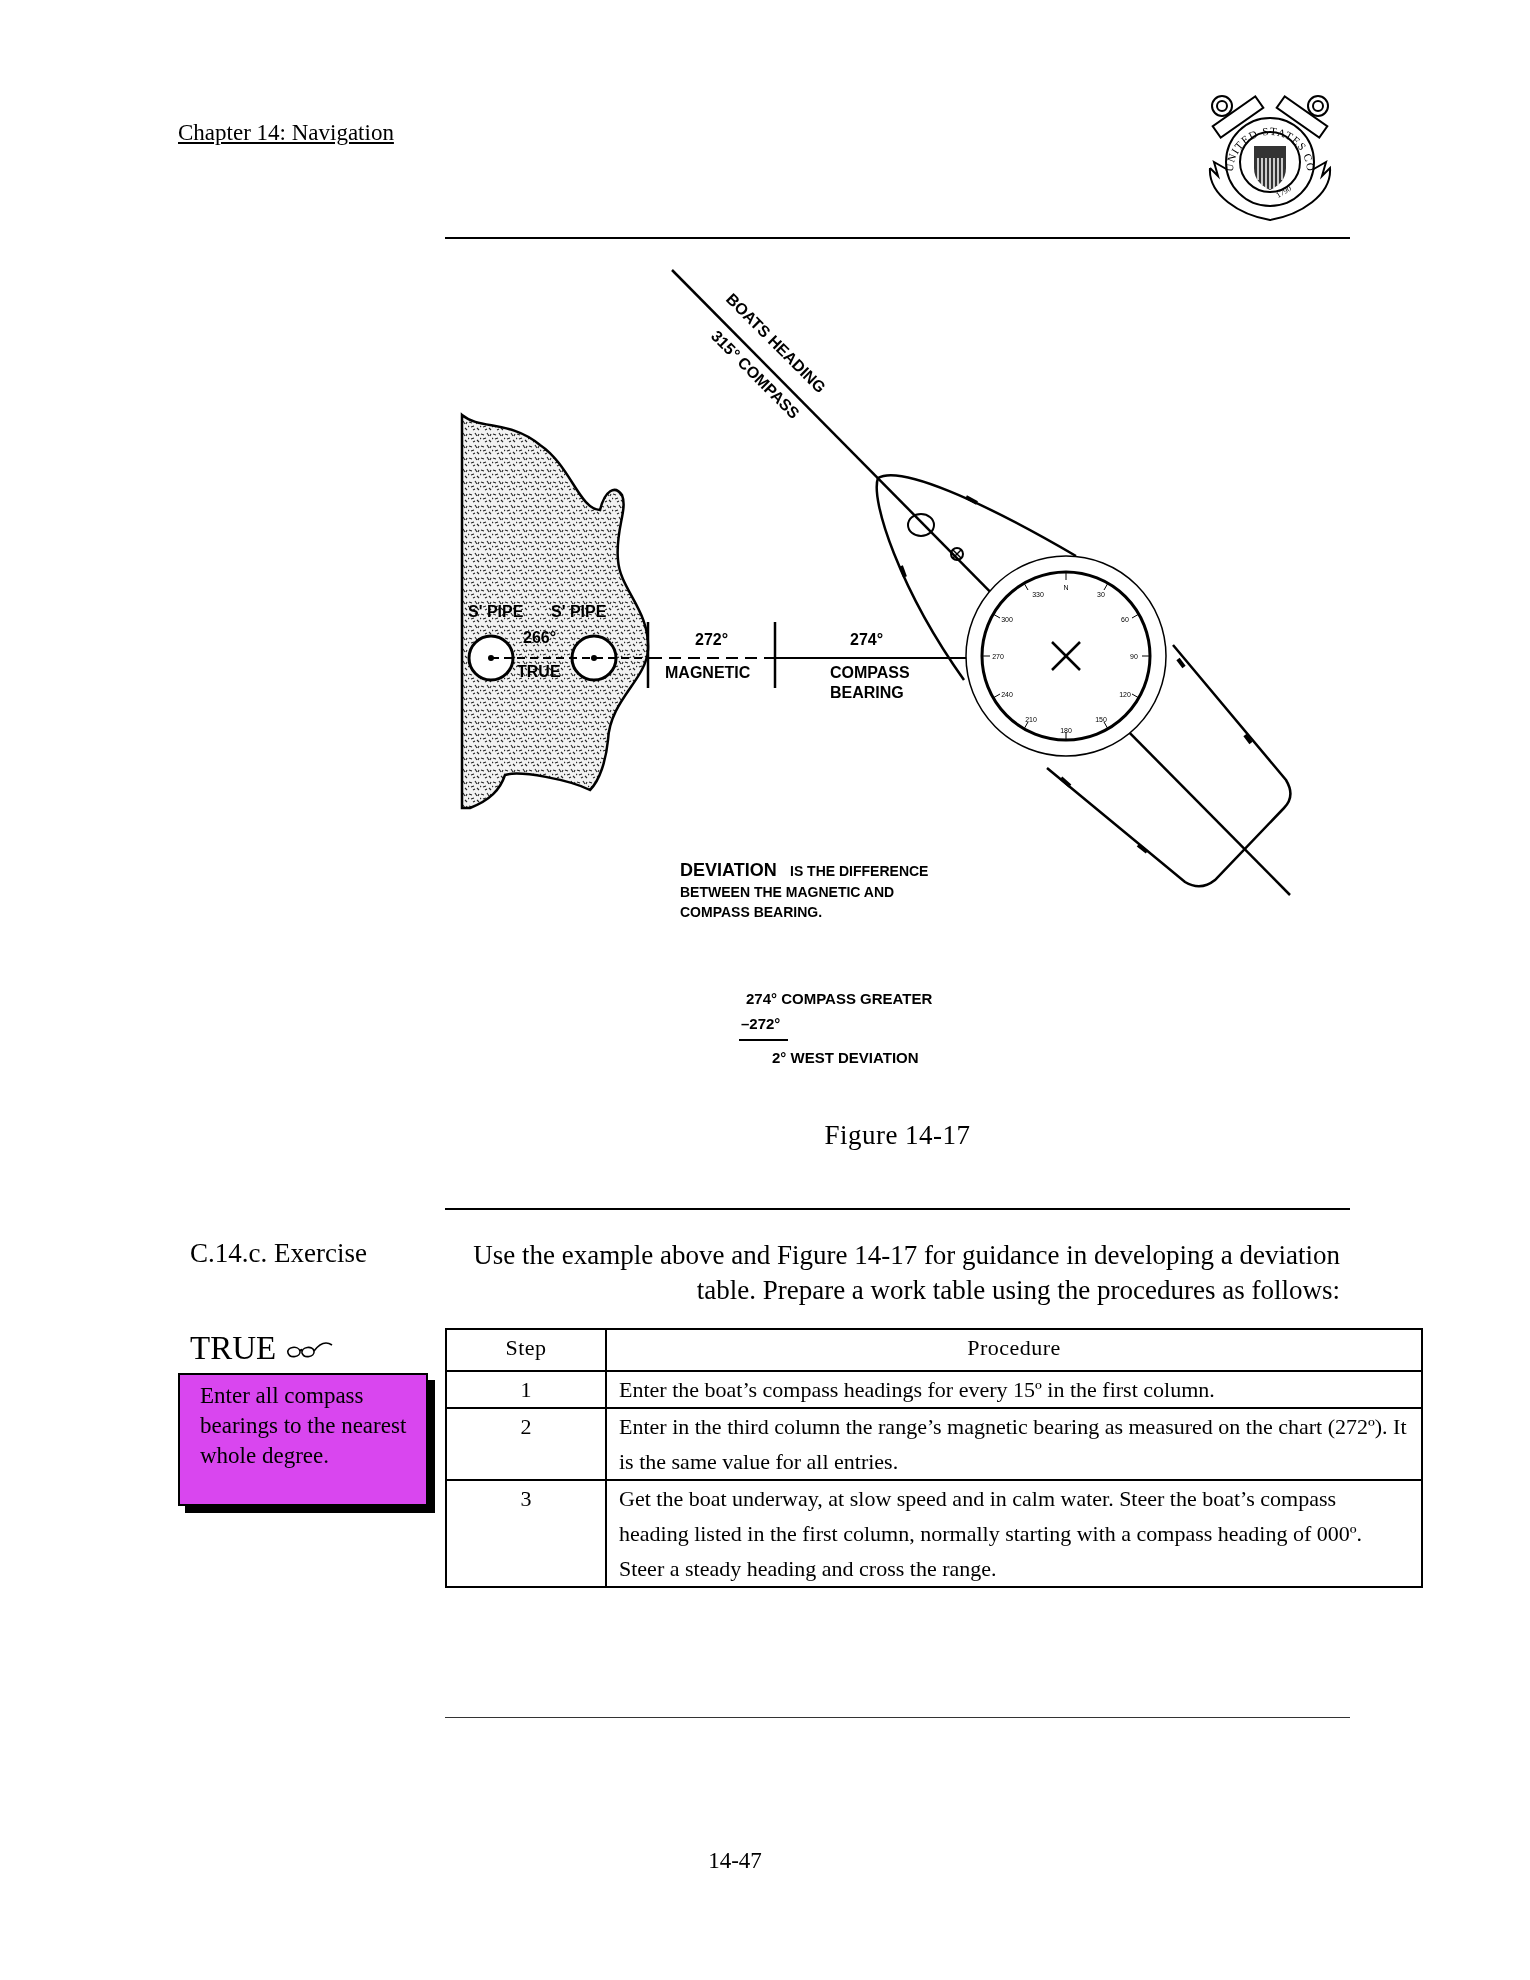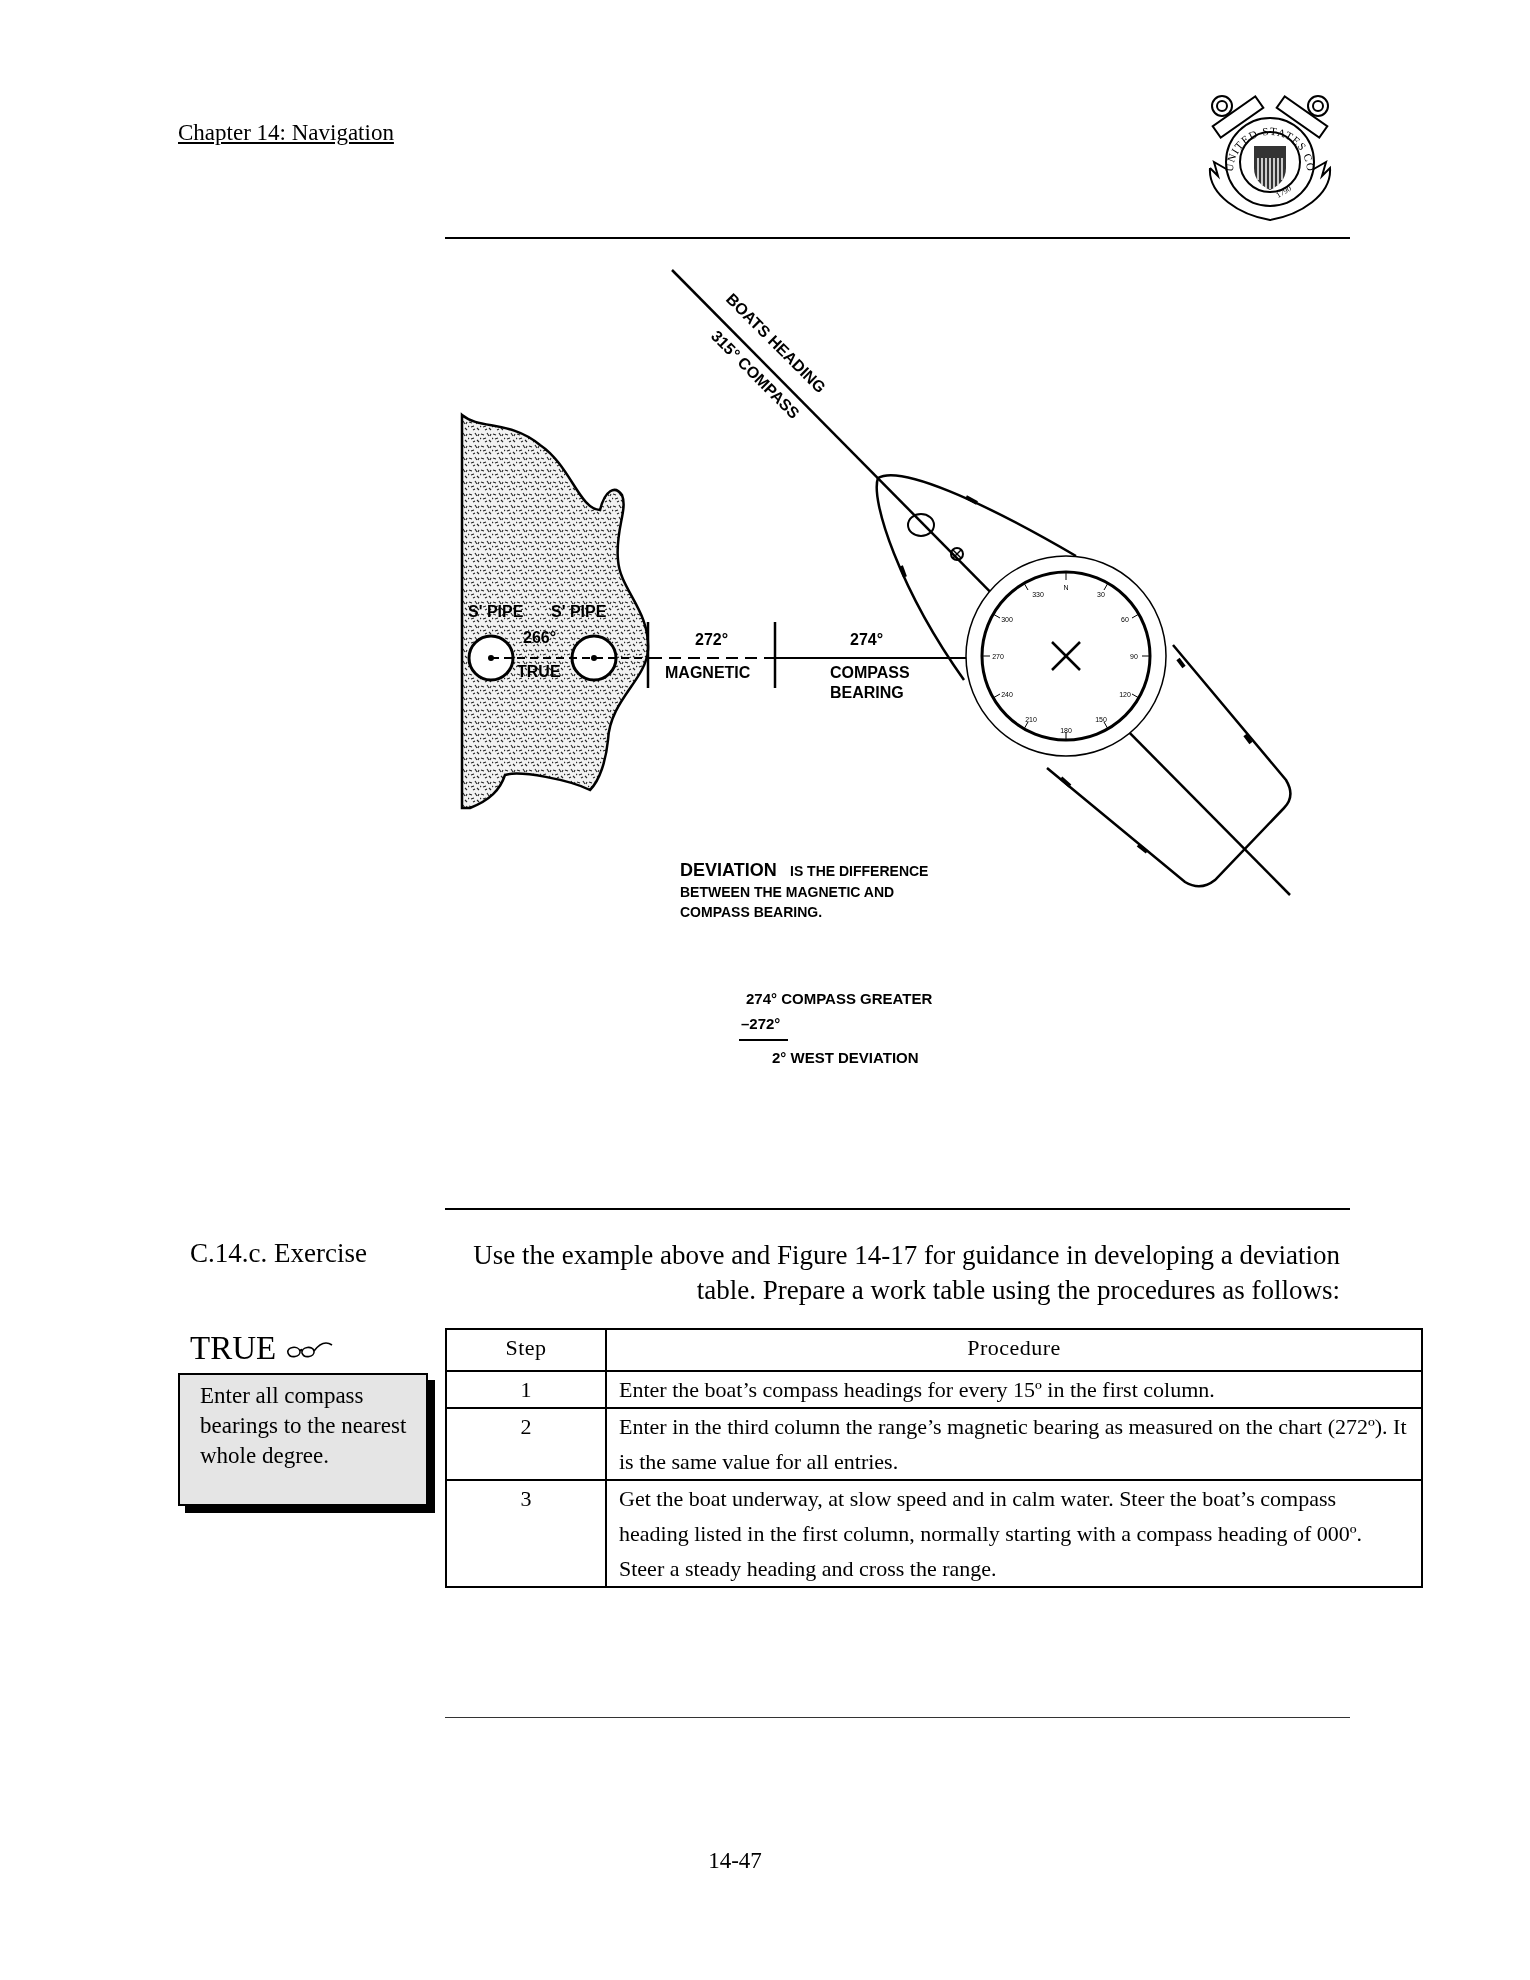--- a/index.html
+++ b/index.html
@@ -9,21 +9,21 @@
   .running-head { left: 178px; top: 120px; font-size: 23px; text-decoration: underline; }
   .seal { left: 1200px; top: 90px; width: 140px; height: 140px; }
   .rule { position: absolute; left: 445px; width: 905px; height: 0; border-top: 2px solid #000; }
   .rule.thin { border-top: 1.5px solid #333; }
   .figure { left: 460px; top: 260px; width: 880px; height: 860px; }
   .caption { left: 445px; width: 905px; top: 1117px; text-align: center; font-size: 27px; line-height: 37px; letter-spacing: 0.5px; }
   .section-label { left: 190px; top: 1238px; font-size: 27px; }
   .intro { left: 460px; top: 1238px; width: 880px; font-size: 27px; line-height: 35px; text-align: right; }
   .note-head { left: 190px; top: 1330px; font-size: 33px; }
   .note-box { left: 178px; top: 1373px; width: 250px; height: 133px;
-              border: 2px solid #000; box-shadow: 7px 7px 0 #000; background: #e5e5e5;
+              border: 2px solid #000; box-shadow: 7px 7px 0 #000; background: #d946ef;
               padding: 6px 0 0 20px; box-sizing: border-box; font-size: 23px; line-height: 30px; }
   table.proc { position: absolute; left: 445px; top: 1328px; width: 978px; border-collapse: collapse;
                font-size: 22px; line-height: 35px; }
   table.proc th, table.proc td { border: 2px solid #000; vertical-align: top; padding: 0 12px 0 12px; }
   table.proc th { font-weight: normal; text-align: center; height: 40px; letter-spacing: 0.5px; }
   table.proc td.step { text-align: center; width: 134px; }
   .page-num { left: 445px; width: 580px; top: 1848px; text-align: center; font-size: 23px; }
   .fig-text { font-family: "Liberation Sans", "DejaVu Sans", sans-serif; font-weight: bold; fill: #000; }
 </style>
 </head>
@@ -161,20 +161,21 @@
   <text class="fig-text" x="680" y="897" font-size="14">BETWEEN THE MAGNETIC AND</text>
   <text class="fig-text" x="680" y="917" font-size="14">COMPASS BEARING.</text>
 
   <text class="fig-text" x="746" y="1004" font-size="15">274° COMPASS GREATER</text>
   <text class="fig-text" x="741" y="1029" font-size="15">–272°</text>
   <line x1="739" y1="1040" x2="788" y2="1040" stroke="#000" stroke-width="2"></line>
   <text class="fig-text" x="772" y="1063" font-size="15">2° WEST DEVIATION</text>
 </svg>
 
 <div class="abs caption">
+  <div>Figure 14-17</div>
 </div>
 
 <div class="rule" style="top:1208px;"></div>
 
 <div class="abs section-label">C.14.c.  Exercise</div>
 <div class="abs intro">Use the example above and Figure 14-17 for guidance in developing a deviation table. Prepare a work table using the procedures as follows:</div>
 
 <div class="abs note-head">
   <span>TRUE</span>
   <svg width="52" height="24" viewBox="0 0 52 24" style="vertical-align:middle;">

